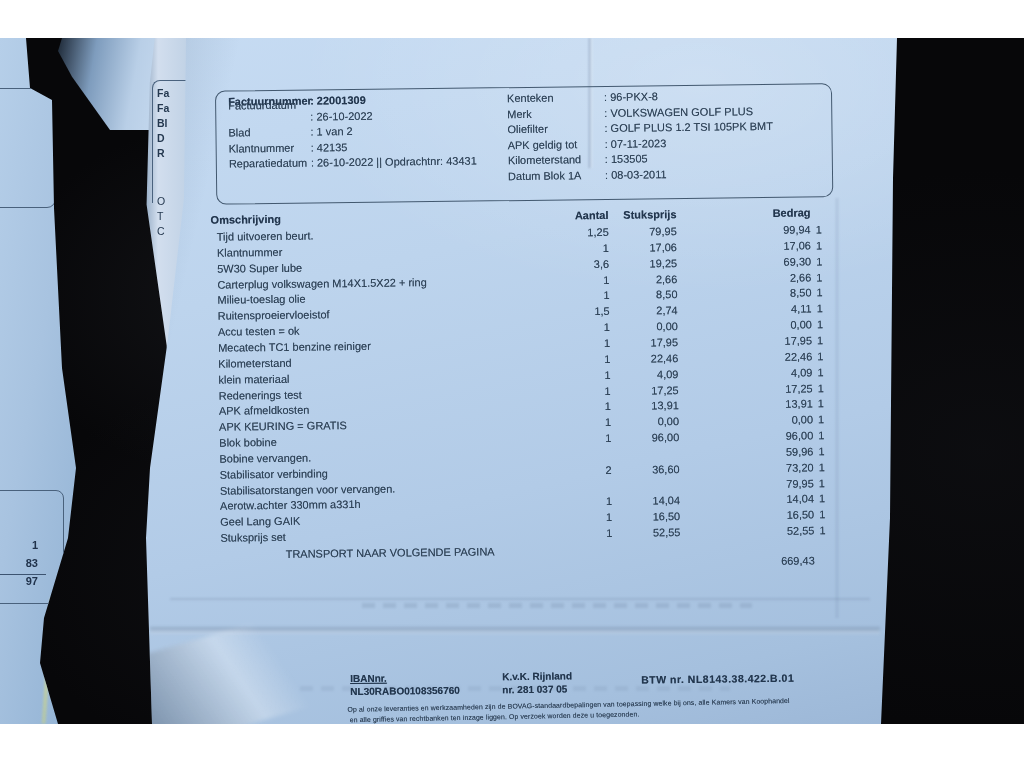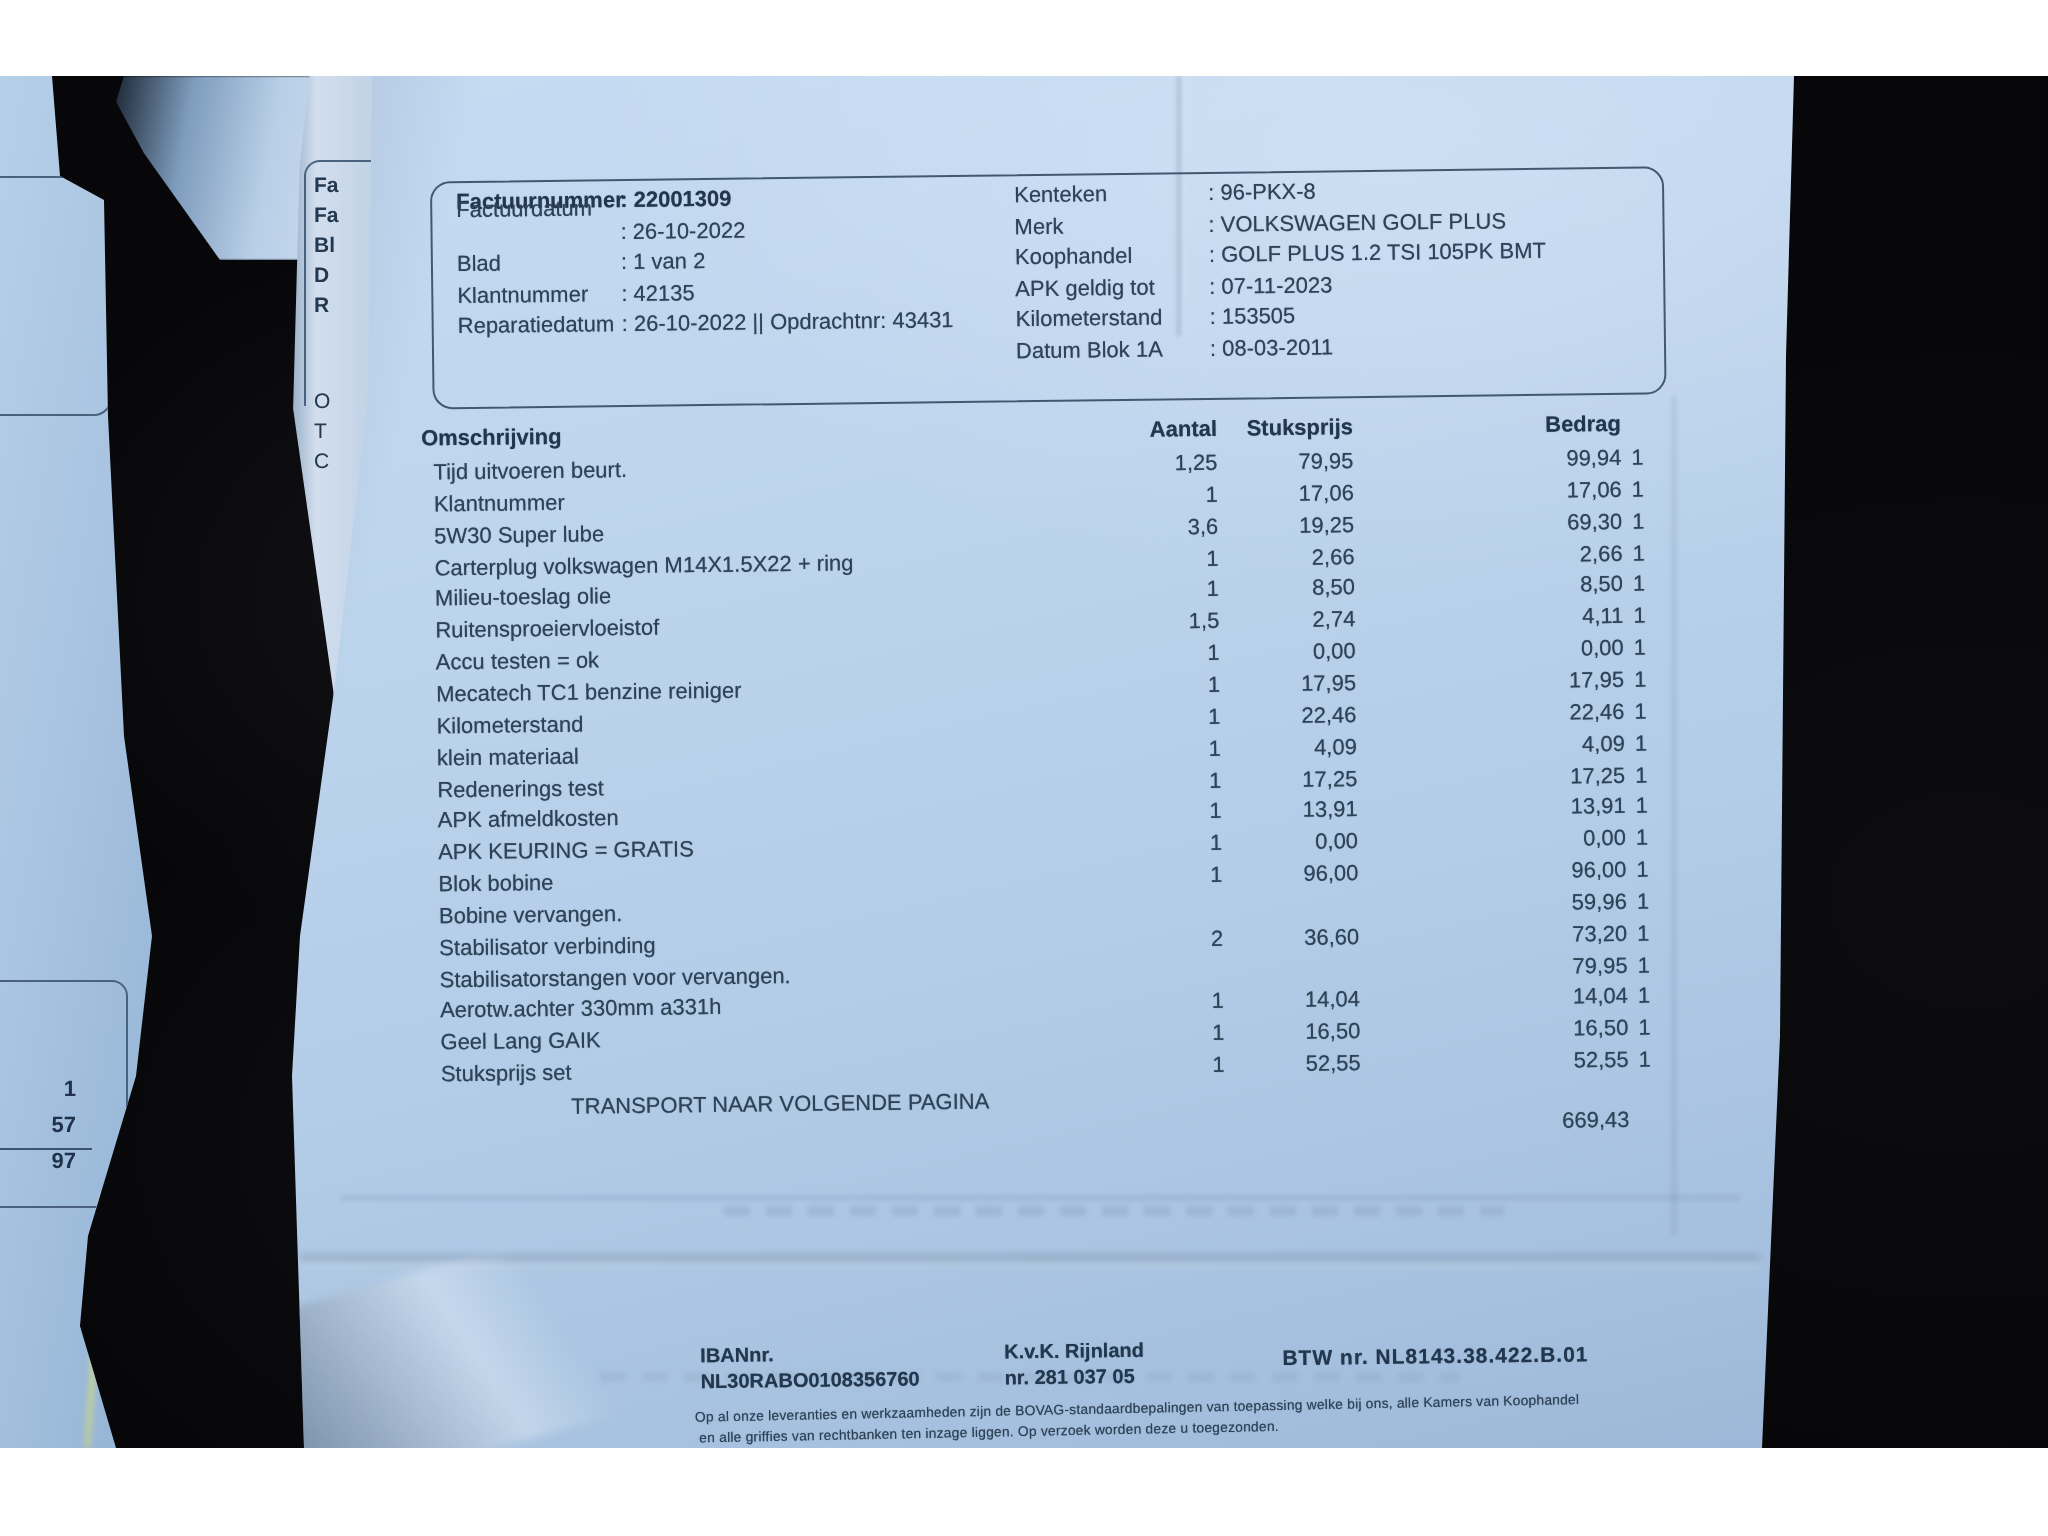--- a/index.html
+++ b/index.html
@@ -92,21 +92,21 @@
 
 <div class="page">
   <div class="photo">
     <div class="photo-texture"></div>
 
     <div class="left-page">
       <div class="lp-box-top"></div>
       <div class="lp-box-bottom"></div>
       <div class="lp-amounts" id="lp-amounts">
           <div class="lp-amount" style="">1</div>
-          <div class="lp-amount" style="">57</div>
+          <div class="lp-amount" style="">83</div>
           <div class="lp-amount" style="">97</div>
         </div>
       <div class="lp-sumline"></div>
       <div class="lp-edge-glow"></div>
     </div>
 
     <div class="stack-curl"></div>
 
     <div class="under-sheet">
       <div class="us-box"></div>
@@ -147,21 +147,21 @@
             <div class="lbl t" style="left:231px;top:100.5px;">Klantnummer</div>
             <div class="val t" style="left:313px;top:100.5px;">: 42135</div>
             <div class="lbl t" style="left:231px;top:116px;">Reparatiedatum</div>
             <div class="val t" style="left:313px;top:116px;">: 26-10-2022 || Opdrachtnr: 43431</div>
           </div>
         <div class="fieldset" id="hdr-right">
             <div class="lbl t" style="left:510px;top:54px;">Kenteken</div>
             <div class="val t" style="left:607px;top:54px;">: 96-PKX-8</div>
             <div class="lbl t" style="left:510px;top:69.5px;">Merk</div>
             <div class="val t" style="left:607px;top:69.5px;">: VOLKSWAGEN GOLF PLUS</div>
-            <div class="lbl t" style="left:510px;top:85px;">Koophandel</div>
+            <div class="lbl t" style="left:510px;top:85px;">Oliefilter</div>
             <div class="val t" style="left:607px;top:85px;">: GOLF PLUS 1.2 TSI 105PK BMT</div>
             <div class="lbl t" style="left:510px;top:100.5px;">APK geldig tot</div>
             <div class="val t" style="left:607px;top:100.5px;">: 07-11-2023</div>
             <div class="lbl t" style="left:510px;top:116px;">Kilometerstand</div>
             <div class="val t" style="left:607px;top:116px;">: 153505</div>
             <div class="lbl t" style="left:510px;top:131.5px;">Datum Blok 1A</div>
             <div class="val t" style="left:607px;top:131.5px;">: 08-03-2011</div>
           </div>
 
         <div class="t col-hdr" style="left:212px;top:172px;">Omschrijving</div>
@@ -304,21 +304,21 @@
               <div class="row-qty" style="">1</div>
               <div class="row-unit" style="">52,55</div>
               <div class="row-amt" style="">52,55</div>
               <div class="row-vat" style="">1</div>
             </div>
           </div>
 
         <div class="t" style="left:283px;top:507px;">TRANSPORT NAAR VOLGENDE PAGINA</div>
         <div class="t row-amt" style="top:520px;">669,43</div>
 
-        <div class="t b footer-small" style="left:346px;top:633px;">IBANnr.</div>
+        <div class="t b footer-small" style="left:346px;top:633px;text-decoration:underline;">IBANnr.</div>
         <div class="t b footer-small" style="left:346px;top:646px;">NL30RABO0108356760</div>
         <div class="t b footer-small" style="left:498px;top:633px;">K.v.K. Rijnland</div>
         <div class="t b footer-small" style="left:498px;top:646px;">nr. 281 037 05</div>
         <div class="t b" style="left:637px;top:637px;font-size:10.5px;letter-spacing:.5px;">BTW nr. NL8143.38.422.B.01</div>
         <div class="t legal" style="left:343px;top:664px;transform:rotate(-0.45deg);">Op al onze leveranties en werkzaamheden zijn de BOVAG-standaardbepalingen van toepassing welke bij ons, alle Kamers van Koophandel</div>
         <div class="t legal" style="left:345px;top:675px;transform:rotate(-0.45deg);">en alle griffies van rechtbanken ten inzage liggen. Op verzoek worden deze u toegezonden.</div>
       </div>
     </div>
   </div>
 </div>

